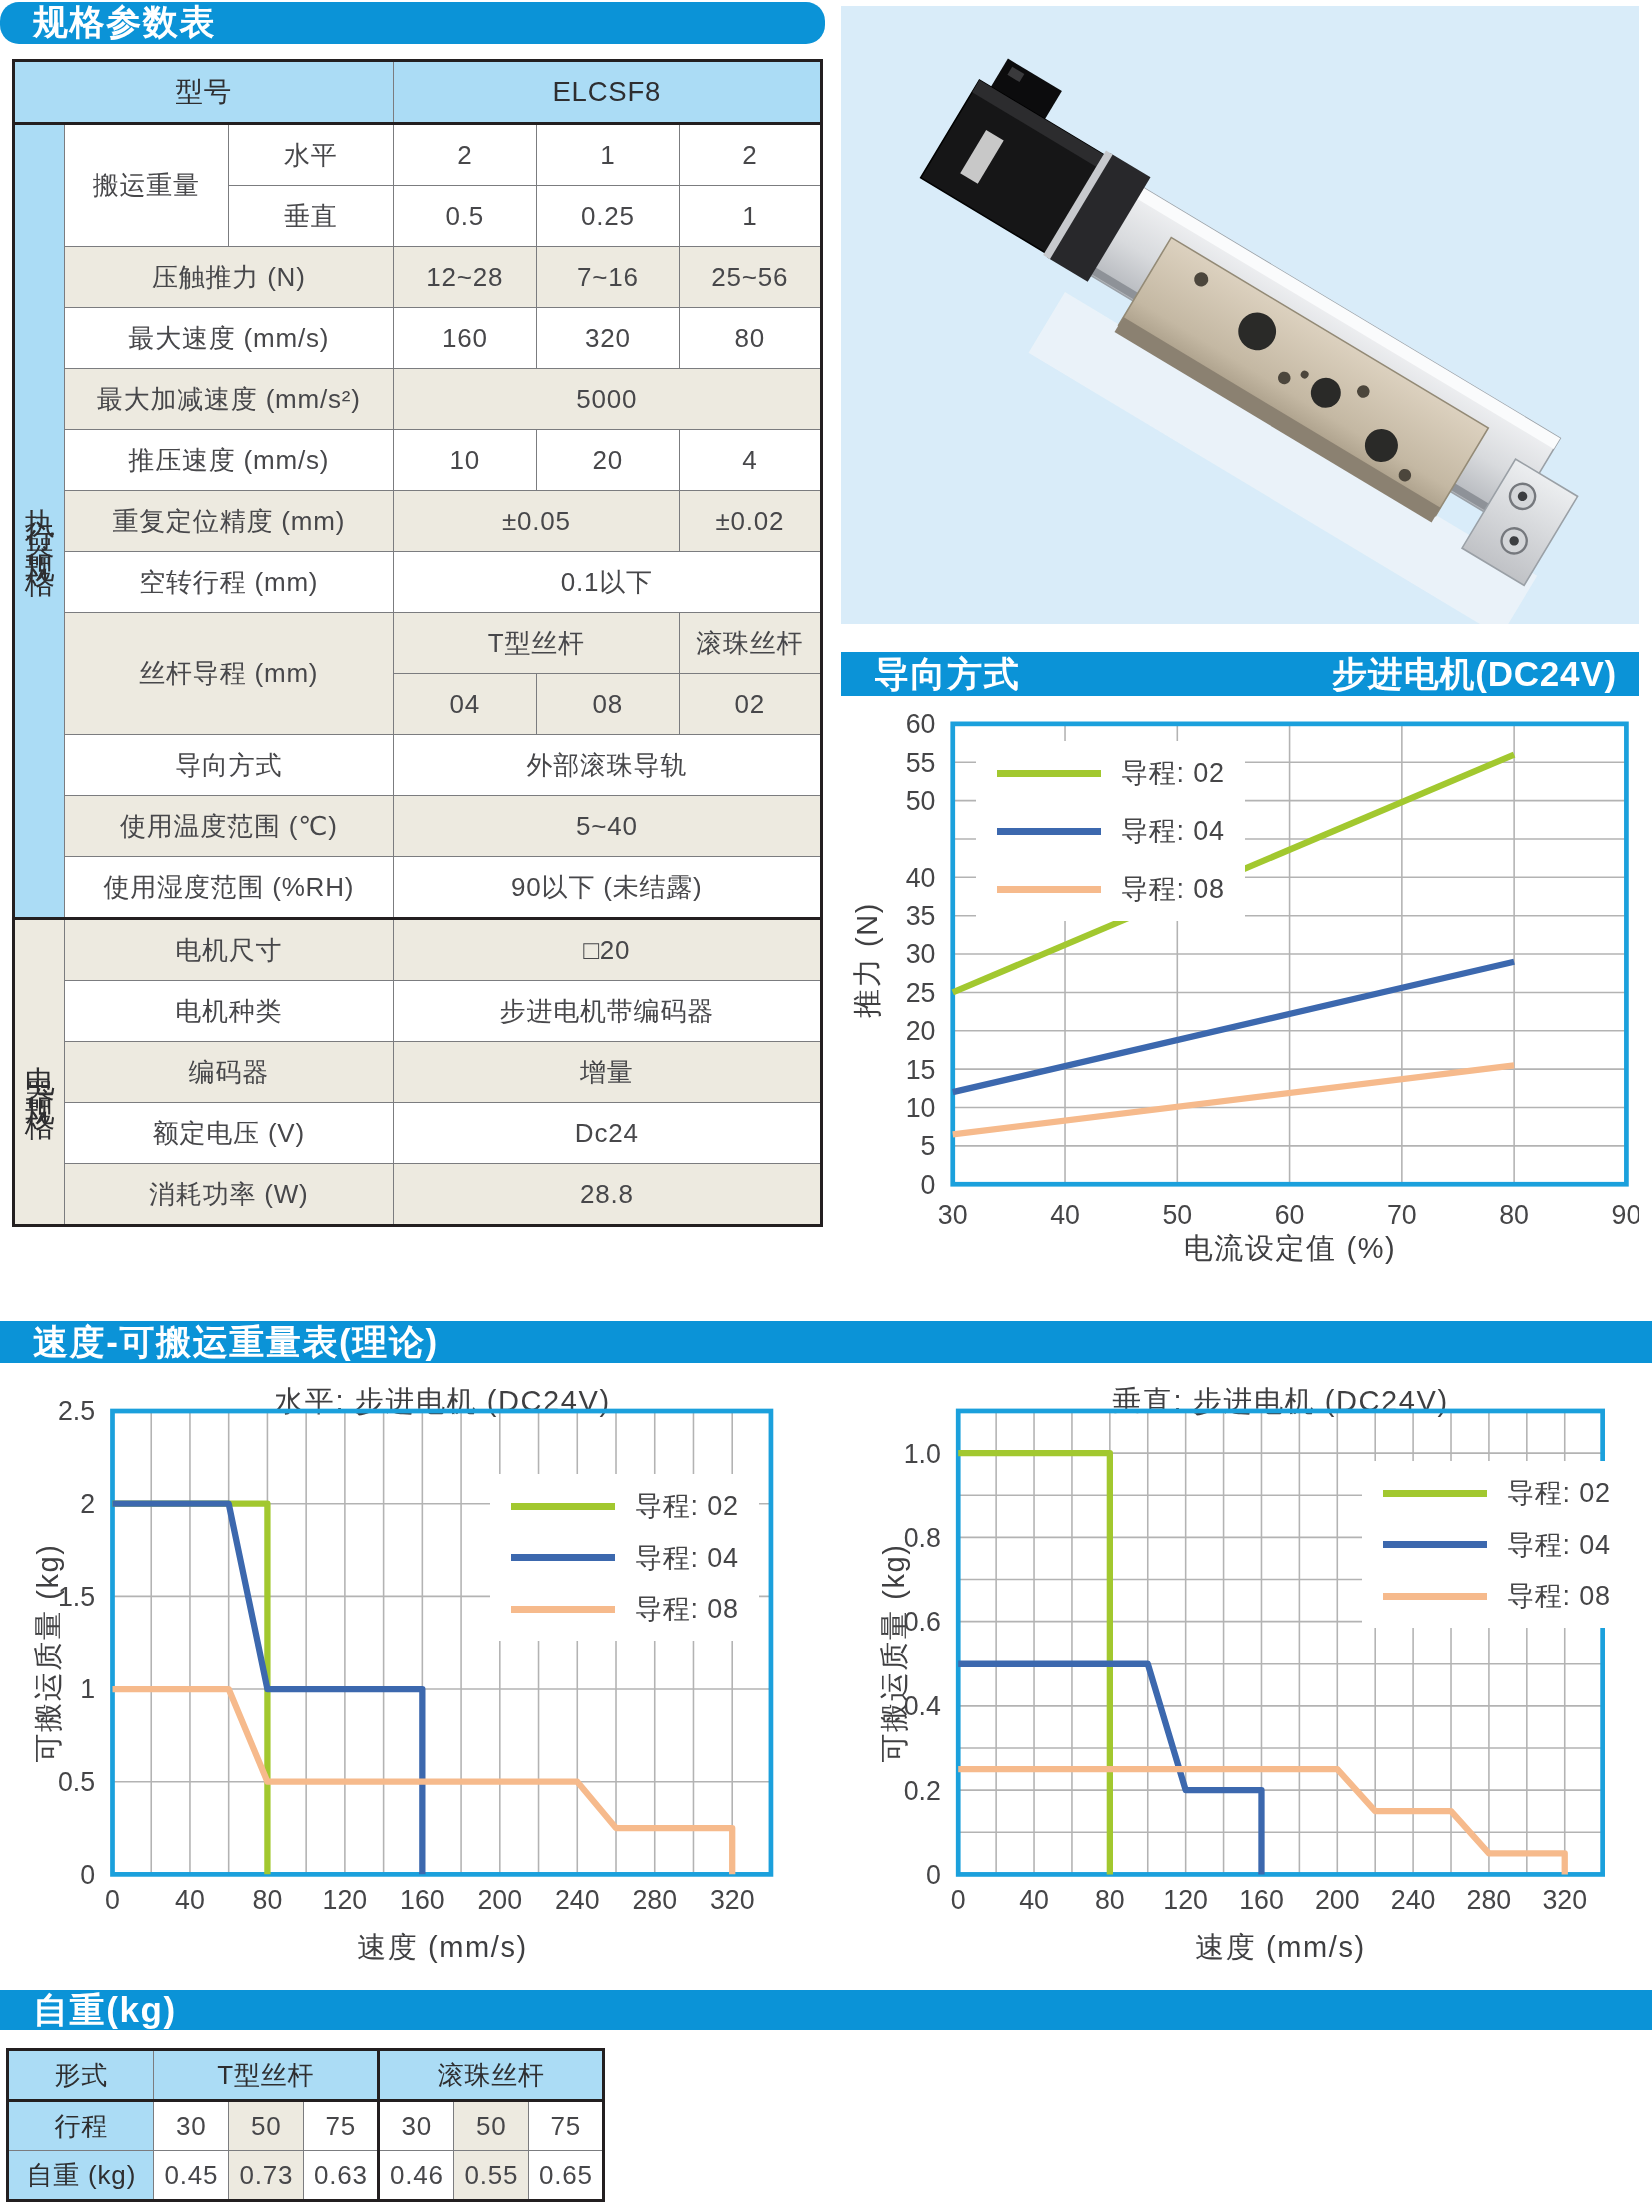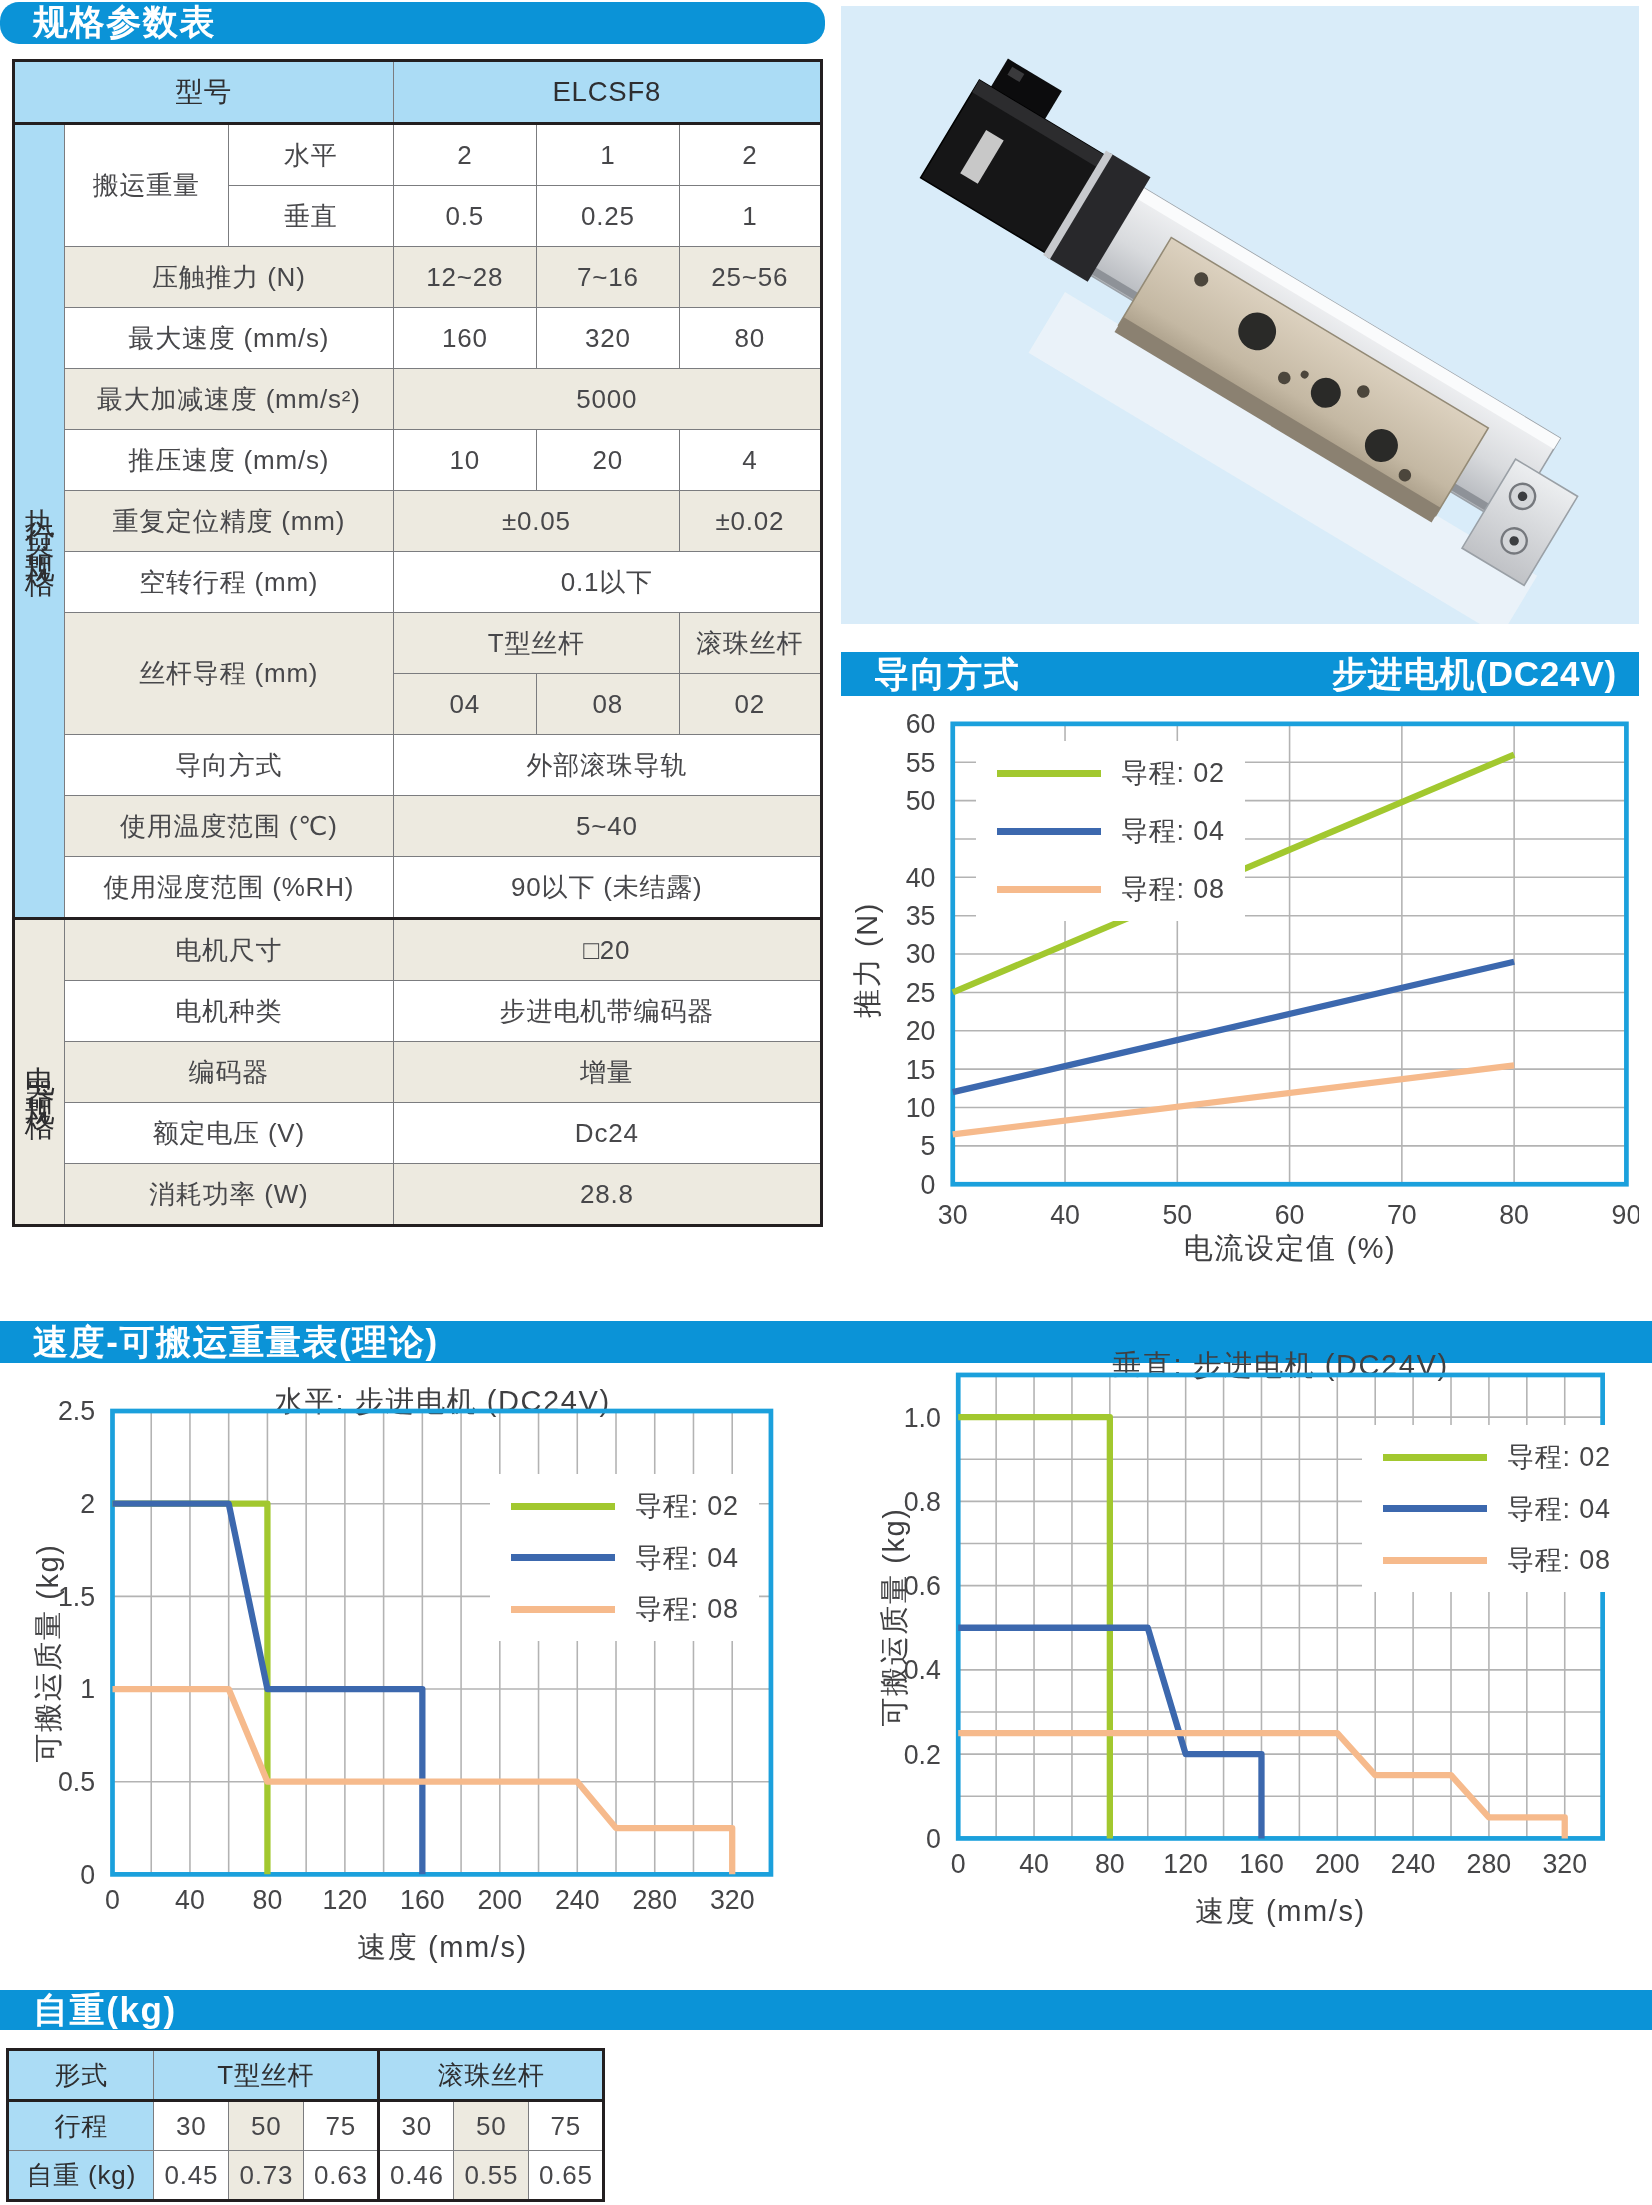--- a/index.html
+++ b/index.html
@@ -374,21 +374,21 @@
       <span class="sw" style="background: rgb(60, 104, 174);"></span>
       <span class="ltxt">导程: 04</span>
     </div>
     <div class="lrow">
       <span class="sw" style="background: rgb(246, 186, 140);"></span>
       <span class="ltxt">导程: 08</span>
     </div>
   </div>
 </div>
 
-<div class="chart-box" style="left:852px;top:1337px;width:801px;height:622px;">
+<div class="chart-box" style="left:852px;top:1373px;width:801px;height:622px;">
   <div class="chart-title" style="left:106px;top:9.4px;width:645px;">垂直: 步进电机 (DC24V)</div>
   <svg width="801" height="622" viewBox="0 0 1018 790">
       <line x1="135" y1="48" x2="135" y2="637" stroke="#b3b3b3" stroke-width="2"></line>
       <line x1="183.1764705882353" y1="48" x2="183.1764705882353" y2="637" stroke="#b3b3b3" stroke-width="2"></line>
       <line x1="231.3529411764706" y1="48" x2="231.3529411764706" y2="637" stroke="#b3b3b3" stroke-width="2"></line>
       <line x1="279.52941176470586" y1="48" x2="279.52941176470586" y2="637" stroke="#b3b3b3" stroke-width="2"></line>
       <line x1="327.7058823529412" y1="48" x2="327.7058823529412" y2="637" stroke="#b3b3b3" stroke-width="2"></line>
       <line x1="375.88235294117646" y1="48" x2="375.88235294117646" y2="637" stroke="#b3b3b3" stroke-width="2"></line>
       <line x1="424.05882352941177" y1="48" x2="424.05882352941177" y2="637" stroke="#b3b3b3" stroke-width="2"></line>
       <line x1="472.2352941176471" y1="48" x2="472.2352941176471" y2="637" stroke="#b3b3b3" stroke-width="2"></line>

